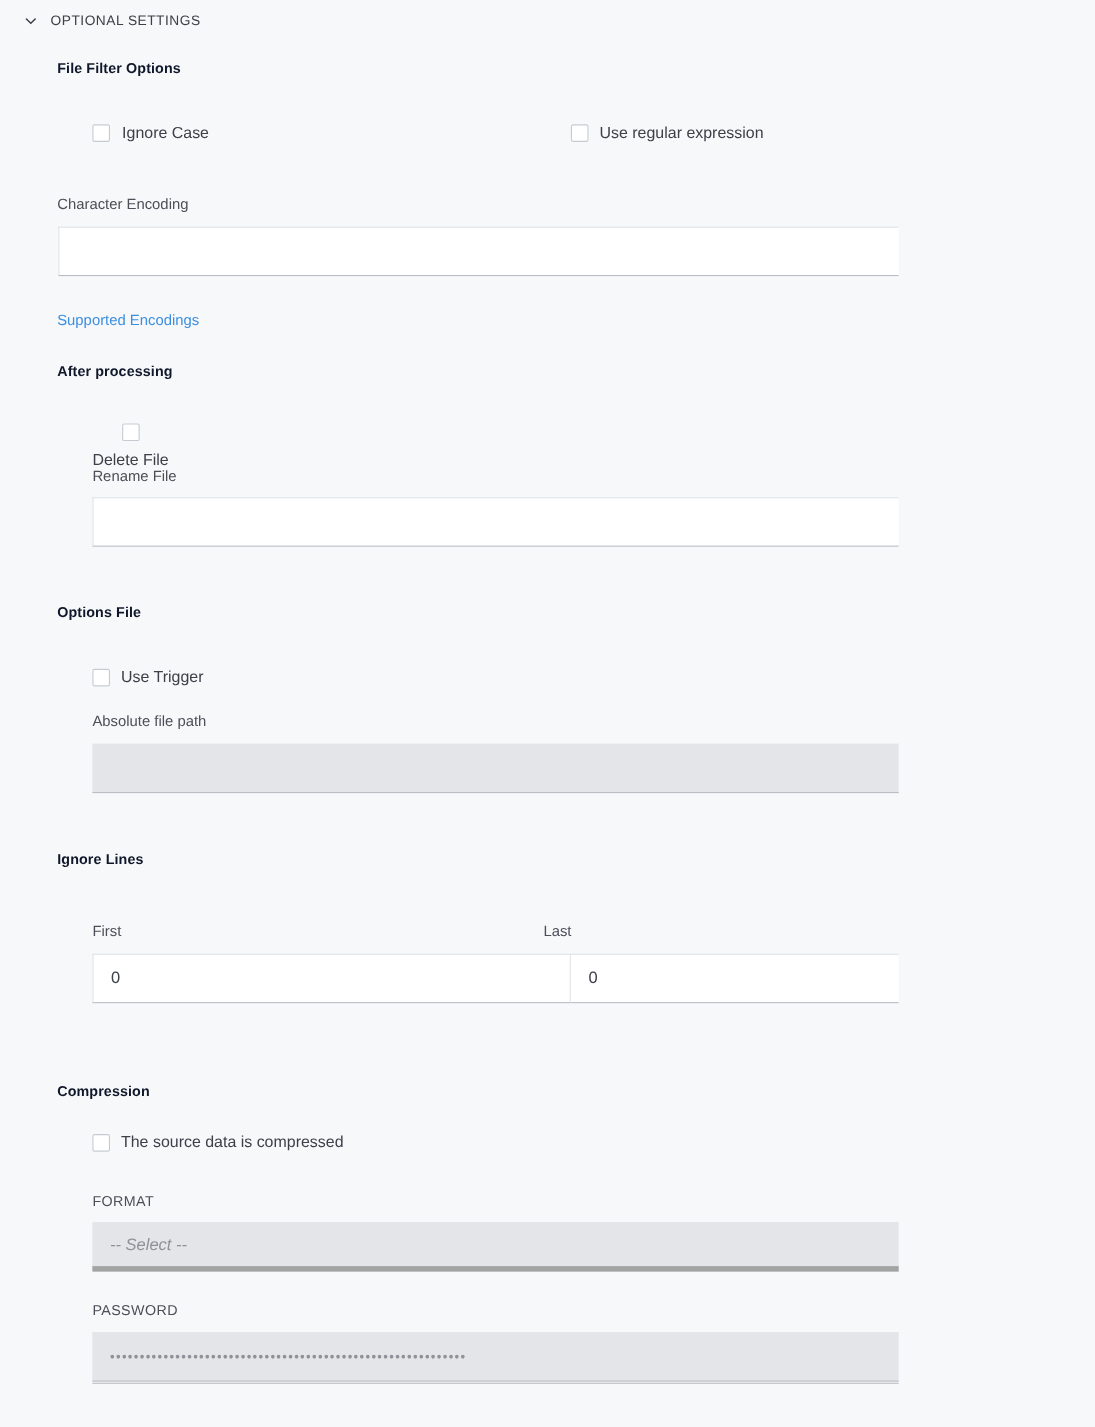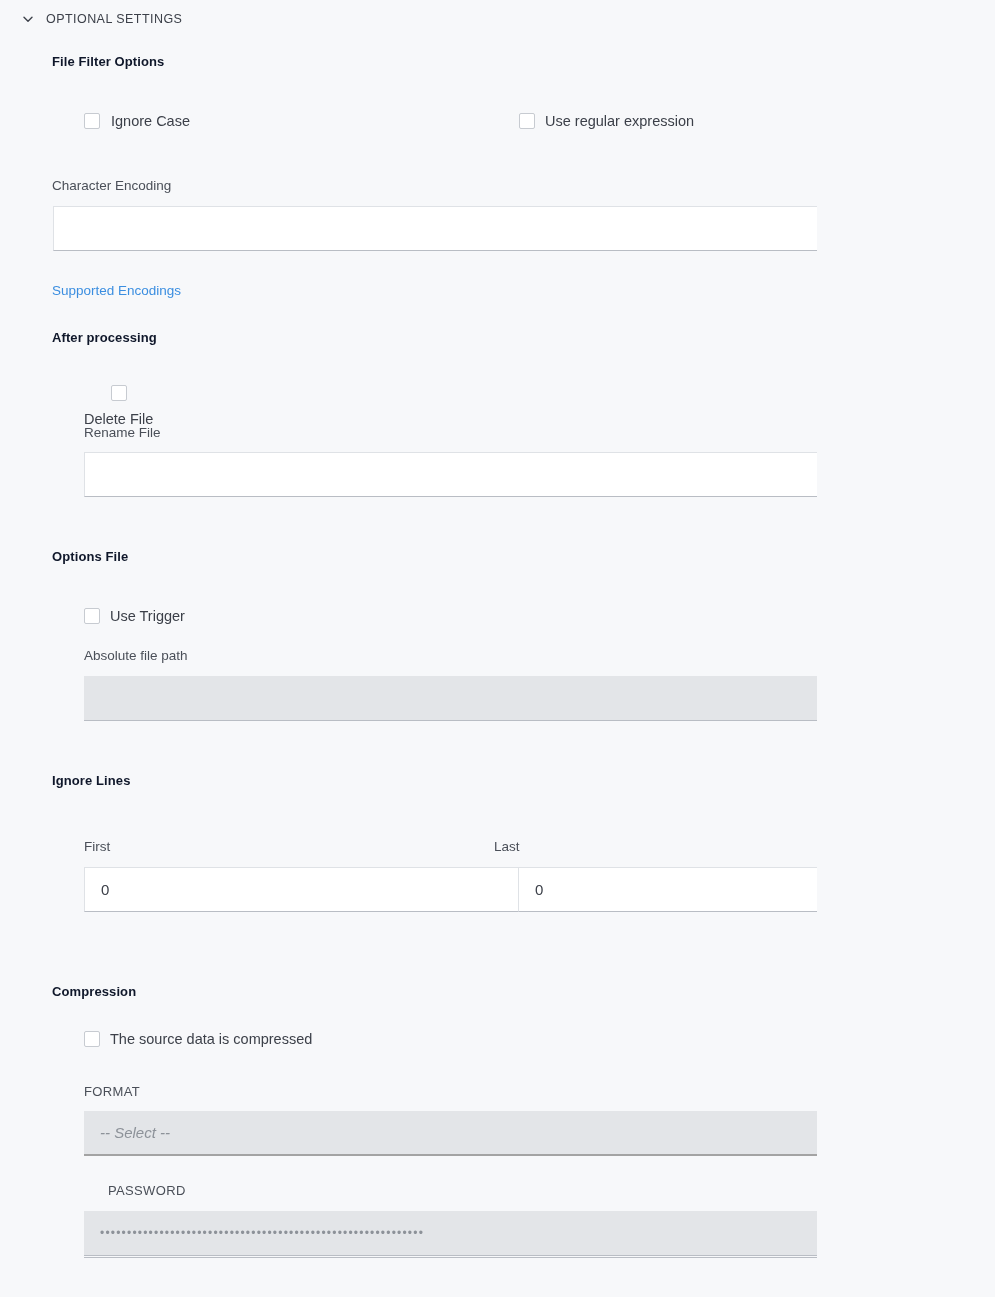--- a/index.html
+++ b/index.html
@@ -80,21 +80,21 @@
   }
 
   
   .link {
     position: absolute; font-size: 13.5px; color: #3b8ee0; cursor: pointer;
   }
 
   
   .tselect {
     position: absolute; background: #e3e5e8;
-    border: none; border-bottom: 2px solid #a3a3a3;
+    border: none; border-bottom: 5px solid #a3a3a3;
     display: flex; align-items: center; cursor: pointer;
   }
   .tselect .ph {
     flex: 1 1 auto; padding-left: 16px; font-size: 15px;
     font-style: italic; color: #8d9299; white-space: nowrap;
   }
   .tselect .dchev {
     width: 22px; margin-right: 10px; display: flex; align-items: center; justify-content: center;
     color: #3c4049;
   }
@@ -201,21 +201,21 @@
 
   <div class="tselect" style="left:84px; top:1111px; width:866px; height:45px;">
     <span class="ph">-- Select --</span>
     <span class="dchev">
       <svg width="13" height="13" viewBox="0 0 12 12" aria-hidden="true">
         <path d="M2 4.3 L6 8.2 L10 4.3" fill="none" stroke="#3c4049" stroke-width="1.4" stroke-linecap="round" stroke-linejoin="round"></path>
       </svg>
     </span>
   </div>
 
-  <div class="field-label caps" style="left:84px; top:1183px;margin-left:24px;">PASSWORD</div>
+  <div class="field-label caps" style="left:84px; top:1183px;">PASSWORD</div>
 
   <div class="tinput disabled" style="left:84px; top:1211px; width:870px; height:45px;">
     <span class="val masked">••••••••••••••••••••••••••••••••••••••••••••••••••••••••••••</span>
     <span class="vbtn">V</span>
   </div>
 
   <div class="hr-bottom"></div>
 
 </div>
 

